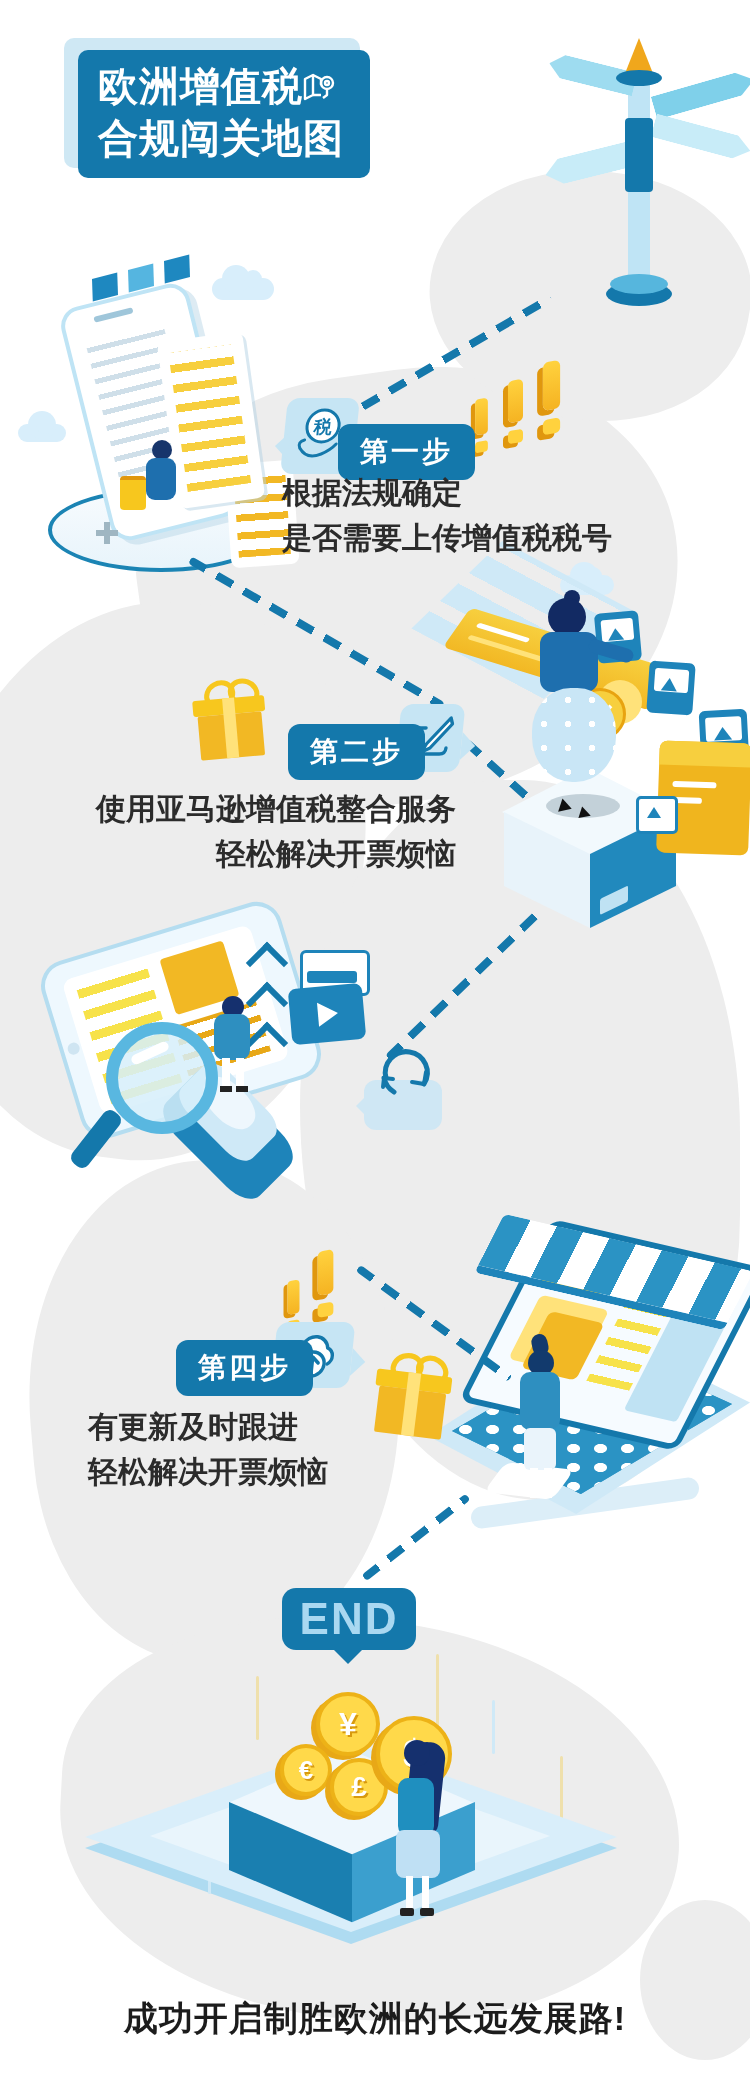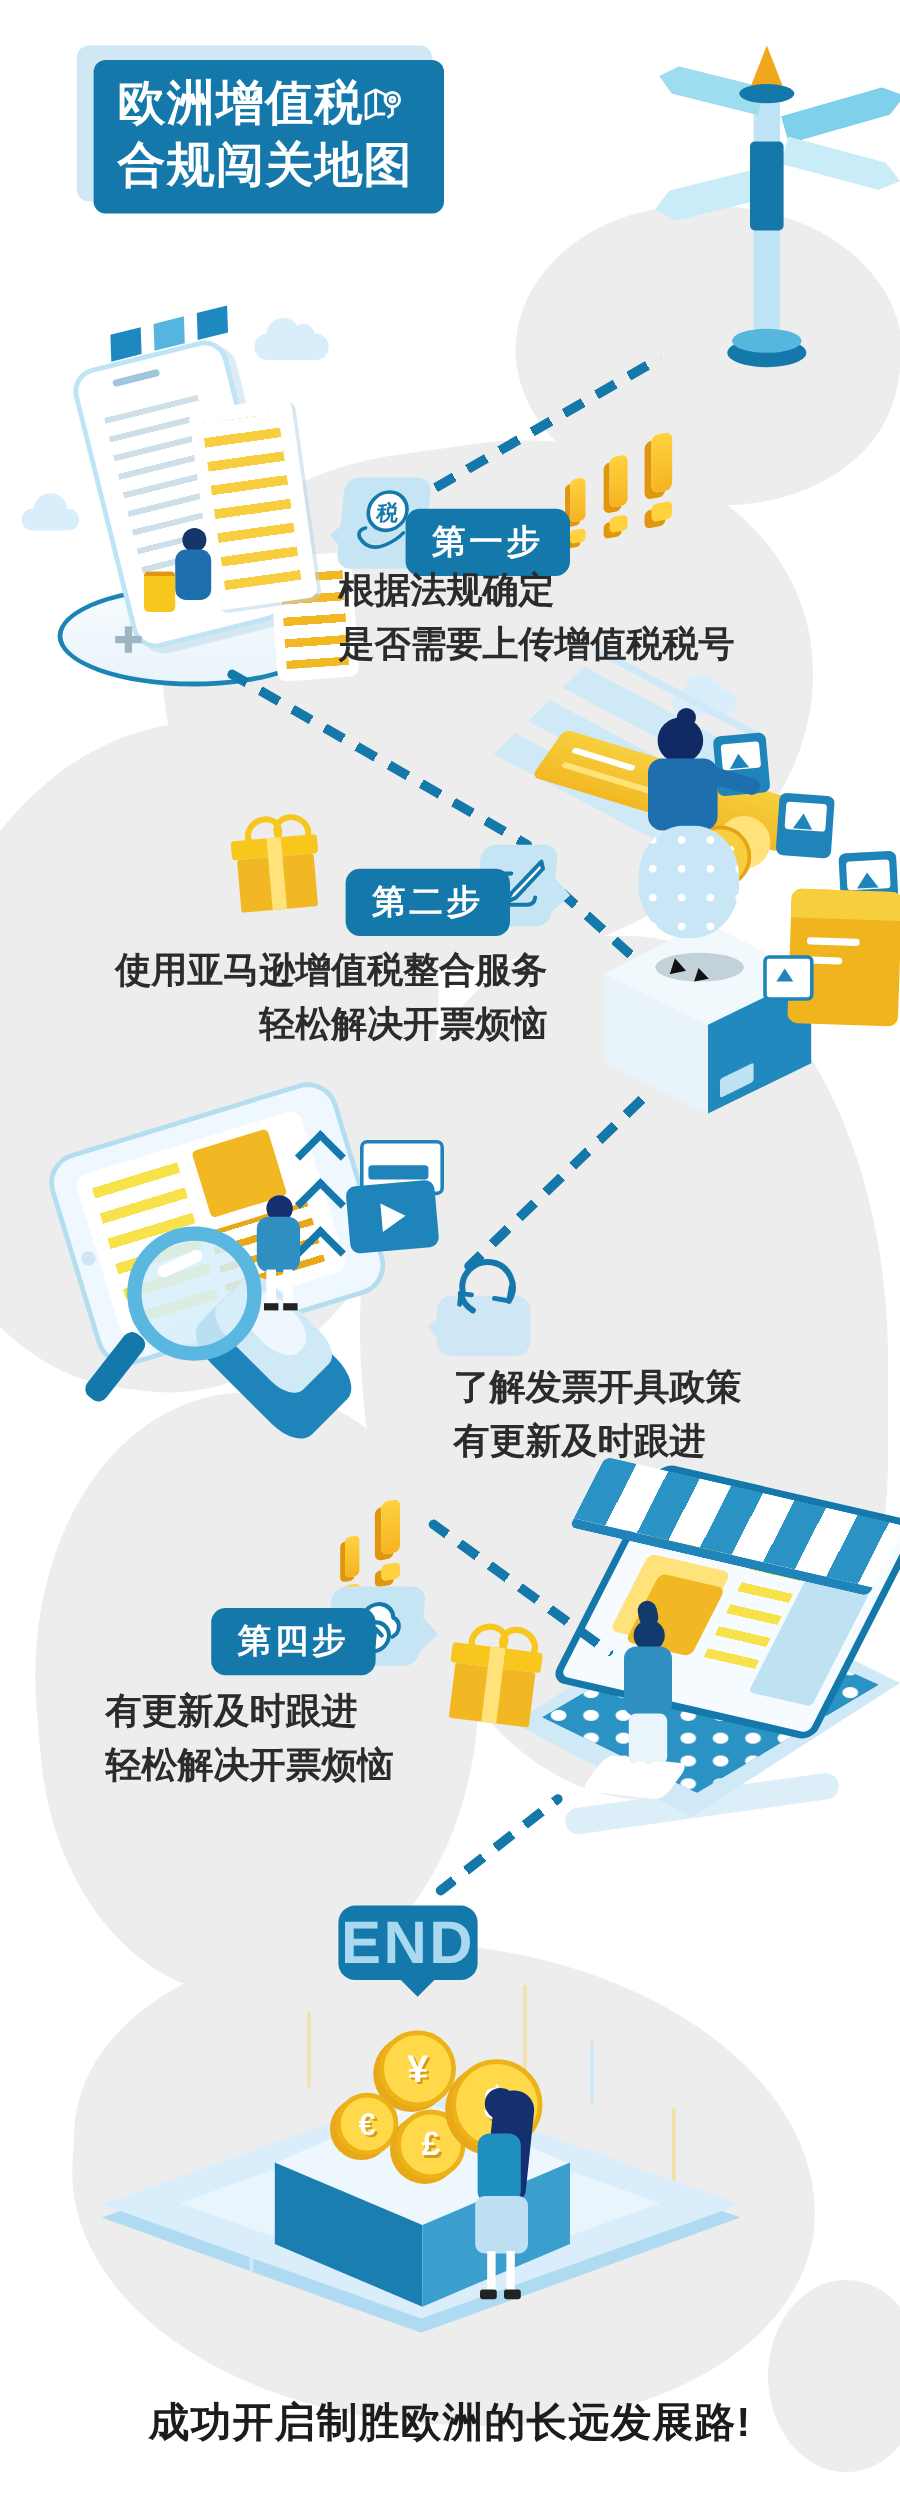--- a/index.html
+++ b/index.html
@@ -275,24 +275,20 @@
   <div class="abs" style="left:372px;top:1038px;z-index:6">
     <svg width="66" height="66" viewBox="0 0 66 66" fill="none" stroke="var(--blue)" stroke-width="5" stroke-linecap="round">
       <path d="M14 40 a21 21 0 1 1 38 6"></path>
       <path d="M52 46 l2 -12 M52 46 l-12 -2" stroke-width="4"></path>
       <path d="M18 48 a21 21 0 0 1 -4 -8" opacity=".0"></path>
       <path d="M14 40 l-2 10 M14 40 l10 2" stroke-width="4" opacity=".0"></path>
       <path d="M22 54 q-8 -5 -10 -14"></path>
       <path d="M12 40 l-1 9 M12 40 l9 1" stroke-width="4"></path>
     </svg>
   </div>
-  <div class="step-text" style="left:378px;top:1134px">
-    <div>了解发票开具政策</div>
-    <div>有更新及时跟进</div>
-  </div>
 
   <div class="excl" style="left:286px;top:1274px;transform:scale(.8)">
       <div class="bar"></div>
       <div class="dot"></div>
     </div>
   <div class="excl" style="left:318px;top:1252px;transform:scale(1.05)">
       <div class="bar"></div>
       <div class="dot"></div>
     </div>
 
@@ -334,21 +330,21 @@
       <div style="position:absolute;left:12px;top:-10px;width:16px;height:22px;background:#123a6d;border-radius:8px;transform:rotate(-12deg)"></div>
       <div style="position:absolute;left:8px;top:6px;width:26px;height:26px;background:#123a6d;border-radius:50%"></div>
       <div style="position:absolute;left:0;top:28px;width:40px;height:58px;background:#2e8fc0;border-radius:10px"></div>
       <div style="position:absolute;left:4px;top:84px;width:32px;height:42px;background:#eaf4fb;border-radius:6px"></div>
       <div style="position:absolute;left:10px;top:124px;width:8px;height:30px;background:#fff"></div>
       <div style="position:absolute;left:24px;top:124px;width:8px;height:30px;background:#fff"></div>
     </div>
     <div class="abs" style="left:470px;top:1492px;width:230px;height:22px;background:#dceef8;border-radius:12px;transform:rotate(-8deg);z-index:0"></div>
   </div>
 
-  <div class="banner" style="left:282px;top:1588px;width:116px;height:62px;font-size:50px">
+  <div class="banner" style="left:282px;top:1588px;width:134px;height:62px;font-size:44px">
     <span>END</span>
     <div class="tail" style="left:52px;top:100%;border-top-color:var(--blue)"></div>
   </div>
 
   <div>
     <div class="streak" style="left:256px;top:1676px;height:64px;background:#efe0ac"></div>
     <div class="streak" style="left:436px;top:1654px;height:84px;background:#efe0ac"></div>
     <div class="streak" style="left:492px;top:1700px;height:54px;background:#cfe9f7"></div>
     <div class="streak" style="left:208px;top:1824px;height:70px;background:#cfe9f7"></div>
     <div class="streak" style="left:560px;top:1756px;height:64px;background:#efe0ac"></div>

